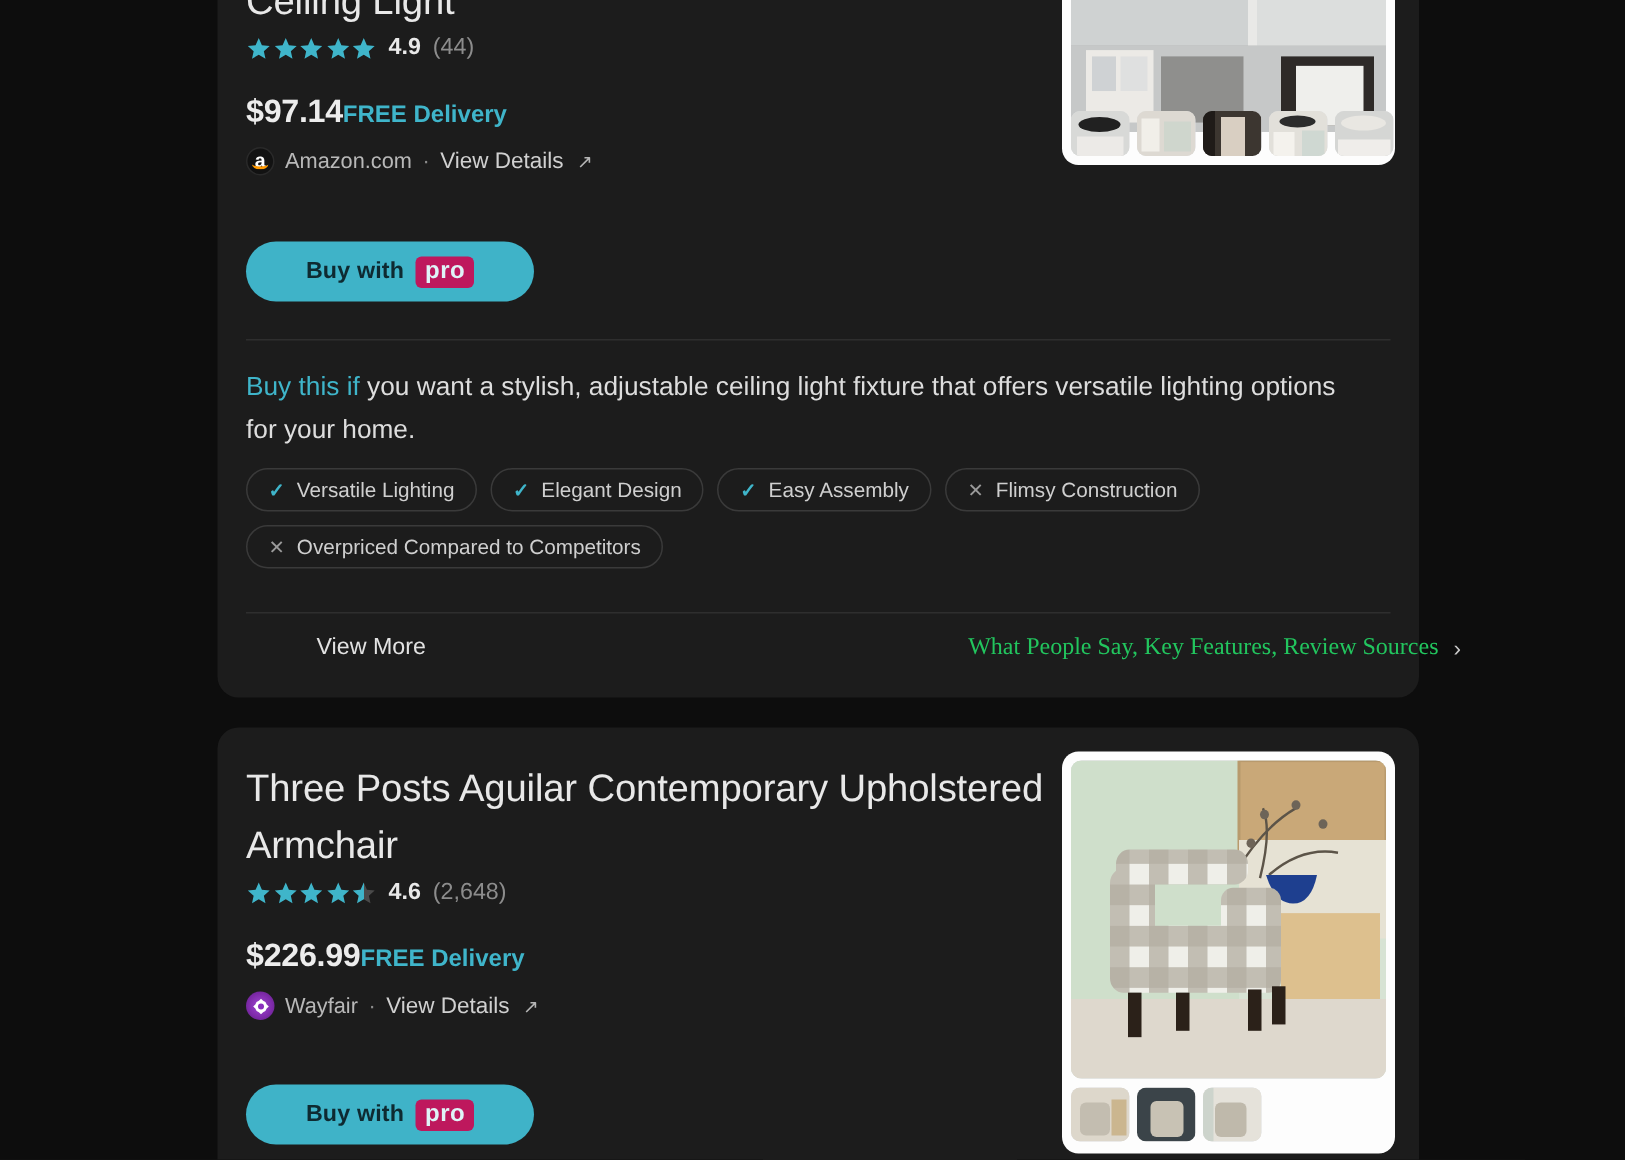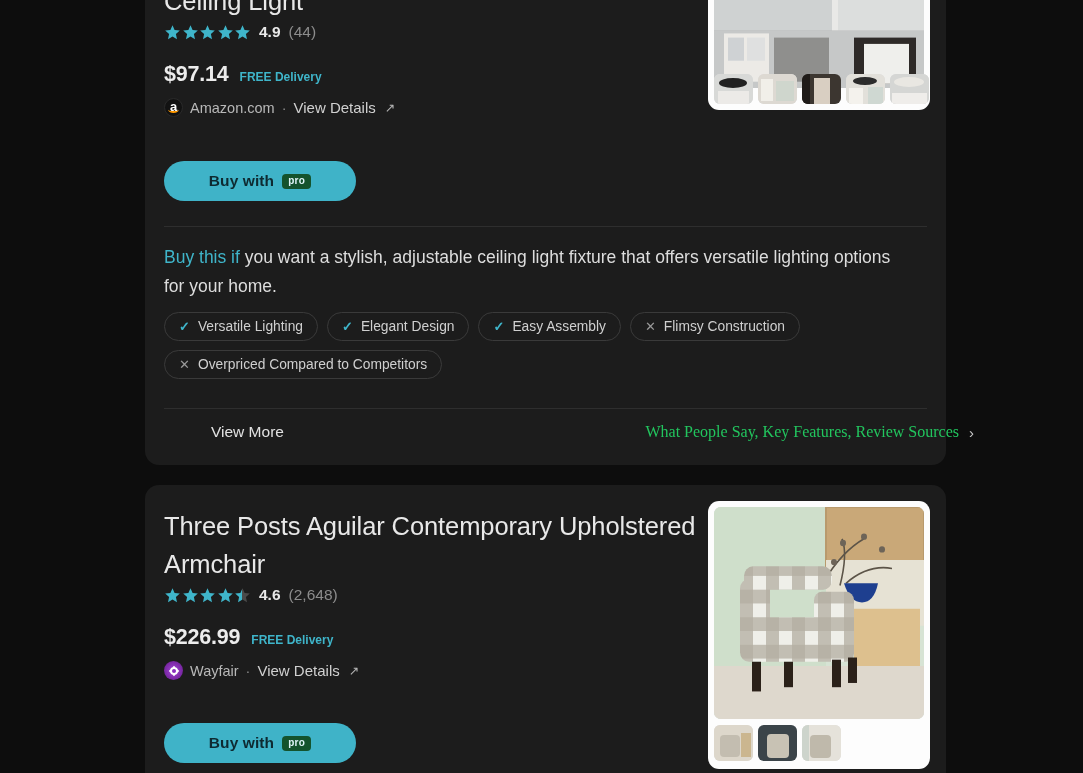--- a/index.html
+++ b/index.html
@@ -37,23 +37,23 @@
     line-height: 38px;
     letter-spacing: -0.1px;
   }
 
   .rating-row { display: flex; align-items: center; gap: 8px; margin-top: 3px; }
   .stars { display: flex; gap: 0.5px; }
   .star { width: 17px; height: 17px; display: block; }
   .rating-val { font-size: 15.5px; font-weight: 700; color: #e9e9e9; }
   .rating-count { font-size: 15.5px; font-weight: 400; color: #8c8c8c; }
 
-  .price-row { display: flex; align-items: baseline; gap: 11px; margin-top: 21px; }
+  .price-row { display: flex; align-items: baseline; margin-top: 21px; }
   .price { font-size: 21.5px; font-weight: 700; color: #ececec; letter-spacing: -0.2px; }
-  .delivery { font-size: 12px; font-weight: 700; color: #3fb5ca; }
+  .delivery { font-size: 16px; font-weight: 700; color: #3fb5ca; }
 
   .seller-row { display: flex; align-items: center; gap: 7px; margin-top: 11px; }
   .seller-name { font-size: 14.5px; color: #b8b8b8; }
   .dot-sep { font-size: 14.5px; color: #8c8c8c; }
   .view-details { font-size: 15px; color: #d0d0d0; }
   .arrow-ne { font-size: 12.5px; color: #b5b5b5; margin-left: 2px; }
 
   .amazon-ico {
     width: 19px; height: 19px; border-radius: 50%;
     background: #121212; position: relative; flex: 0 0 auto;
@@ -78,22 +78,22 @@
   .buy-btn {
     position: absolute; left: 19px;
     width: 192px; height: 40px;
     background: #3fb3c8;
     border-radius: 21px;
     border: none; cursor: pointer;
     display: flex; align-items: center; justify-content: center; gap: 8px;
   }
   .buy-label { font-size: 15.5px; font-weight: 700; color: #0e2a31; letter-spacing: 0.1px; }
   .pro-badge {
-    background: #14532d; color: #dff3f7;
-    font-size: 10px; font-weight: 700;
+    background: #be185d; color: #dff3f7;
+    font-size: 16px; font-weight: 700;
     padding: 2px 6px 3px 6px; border-radius: 4px;
     letter-spacing: 0.3px; line-height: 1;
   }
 
   
   .divider { position: absolute; left: 19px; width: 763px; height: 1px; background: #2e2e2e; }
 
   
   .buy-this-if { position: absolute; left: 19px; width: 730px; }
   .bti-text { font-size: 17.5px; line-height: 29px; color: #ddd; }

